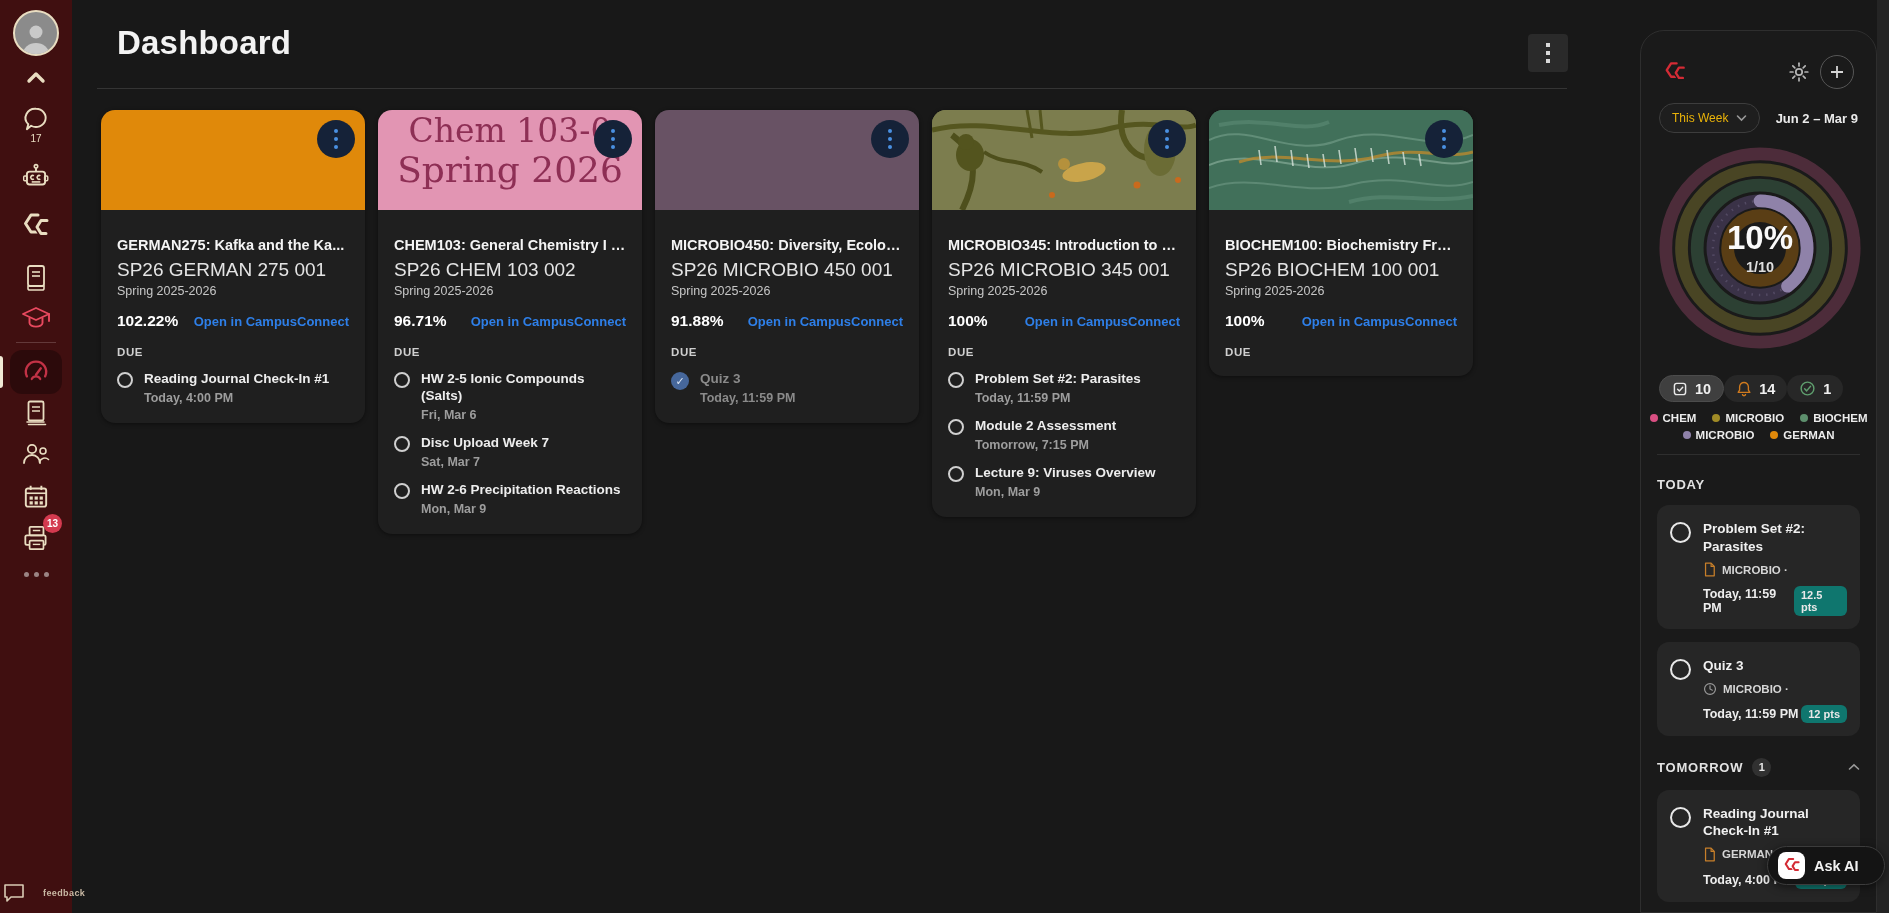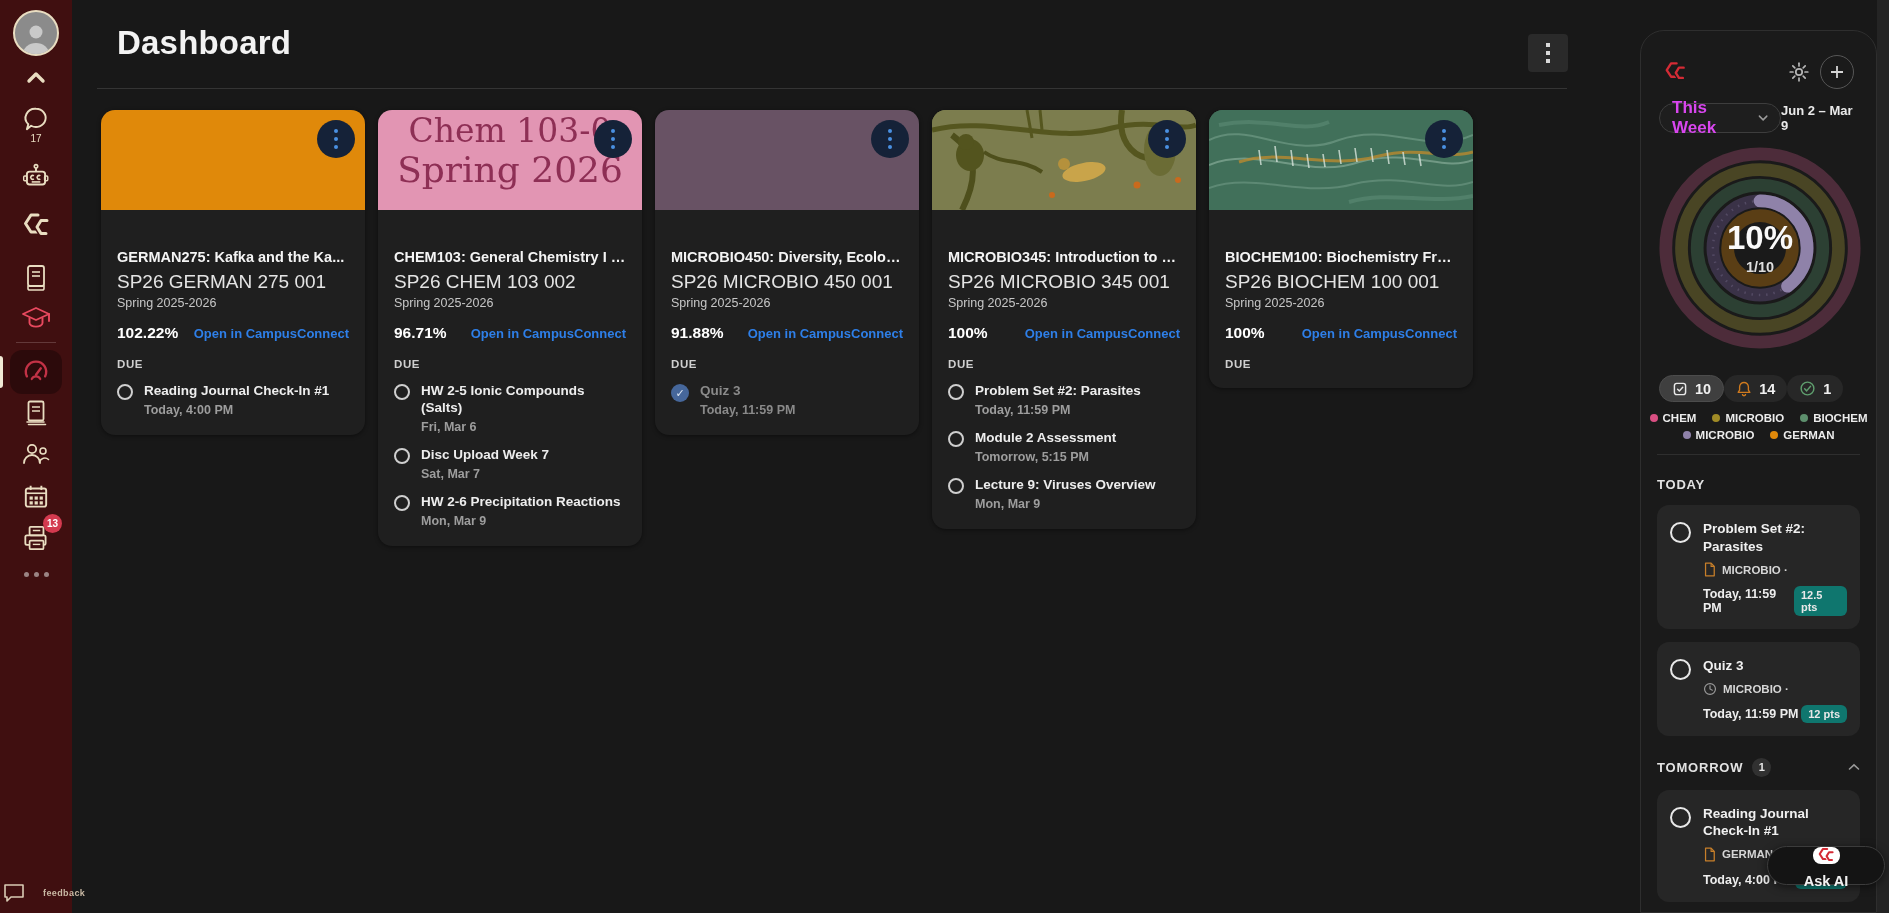--- a/index.html
+++ b/index.html
@@ -28,21 +28,21 @@
   .main-kebab i { width:4px; height:4px; background:#d9d9d9; }
 
   
   .cards-row { position:absolute; left:101px; top:110px; display:flex; gap:13px; align-items:flex-start; }
   .card { width:264px; background:#1f1f1f; border-radius:14px; box-shadow:0 1px 4px rgba(0,0,0,.45); overflow:hidden; }
   .card-head { position:relative; height:100px; overflow:hidden; }
   .card-head .head-art { position:absolute; inset:0; width:100%; height:100%; }
   .head-serif { position:absolute; inset:0; text-align:center; font-family:"DejaVu Serif", serif; color:#8e2f55; line-height:1.12; padding-top:3px; font-size:33px; }
   .card-kebab { position:absolute; top:10px; right:10px; width:38px; height:38px; border-radius:50%; background:#152238; display:flex; flex-direction:column; align-items:center; justify-content:center; gap:4px; cursor:pointer; z-index:3; }
   .card-kebab i { width:4px; height:4px; border-radius:50%; background:#4a90e2; }
-  .card-body { padding:27px 16px 18px 16px;margin-top:12px; }
+  .card-body { padding:27px 16px 18px 16px; }
   .course-title { font-size:14.5px; font-weight:bold; color:#f4f4f4; white-space:nowrap; overflow:hidden; text-overflow:ellipsis; cursor:pointer; }
   .course-sub { margin-top:6px; font-size:19px; color:#e4e4e4; font-weight:400; white-space:nowrap; overflow:hidden; }
   .course-term { margin-top:3px; font-size:12.5px; color:#c7c7c7; }
   .grade-row { margin-top:14px; display:flex; align-items:center; justify-content:space-between; }
   .grade { font-size:15.5px; font-weight:bold; color:#fff; }
   .cc-link { font-size:13px; font-weight:bold; color:#2e7fe8; cursor:pointer; }
   .due-label { margin-top:16px; font-size:11.5px; font-weight:bold; letter-spacing:.6px; color:#cfcfcf; }
   .due-item { margin-top:13px; display:flex; gap:11px; cursor:pointer; }
   .due-check { flex:0 0 auto; width:16px; height:16px; margin-top:1px; border:2px solid #cfcfcf; border-radius:50%; }
   .due-check.done { border:none; background:#46679b; width:18px; height:18px; display:flex; align-items:center; justify-content:center; color:#dfe8f5; font-size:11px; }
@@ -51,21 +51,21 @@
   .due-item.done .due-title, .due-item.done .due-date { color:#8a8a8a; }
 
   
   .scroll-gutter { position:absolute; left:1877px; top:0; width:12px; height:913px; background:#242424; }
   .right-panel { position:absolute; left:1640px; top:30px; width:237px; height:883px; background:#1a1a1a; border:1px solid #2e2e2e; border-radius:24px 24px 0 0; padding:24px 16px 0 16px; overflow:hidden; z-index:4; }
   .rp-topbar { display:flex; align-items:center; padding:0 6px; }
   .rp-topbar .spacer { flex:1; }
   .gear-btn { cursor:pointer; display:flex; margin-right:10px; }
   .plus-btn { width:34px; height:34px; border:1.5px solid #565656; border-radius:50%; display:flex; align-items:center; justify-content:center; cursor:pointer; }
   .rp-weekrow { margin-top:14px; display:flex; align-items:center; padding:0 2px; }
-  .week-pill { height:30px; padding:0 12px; border:1px solid #3d3d3d; border-radius:16px; display:flex; align-items:center; gap:8px; font-size:17px; font-weight:bold; color:#d946ef; cursor:pointer; background:#1e1e1e; }
+  .week-pill { height:30px; padding:0 12px; border:1px solid #3d3d3d; border-radius:16px; display:flex; align-items:center; gap:8px; font-size:12px; font-weight:normal; color:#eab308; cursor:pointer; background:#1e1e1e; }
   .rp-weekrow .spacer { flex:1; }
   .date-range { font-size:13px; font-weight:bold; color:#eaeaea; }
   .rings-wrap { position:relative; width:206px; height:206px; margin:12px auto 0 auto;text-align:center; }
   .rings-center { position:absolute; inset:0; display:flex; flex-direction:column; align-items:center; justify-content:center; }
   .rings-pct { font-size:33px; font-weight:bold; color:#fafafa; line-height:1; }
   .rings-frac { margin-top:5px; font-size:14.5px; font-weight:bold; color:#dedede; }
   .counters { margin-top:24px; display:flex; justify-content:flex-start; padding:0 2px; }
   .counter-pill { height:27px; border-radius:14px; background:#272727; display:flex; align-items:center; gap:7px; padding:0 12px; font-size:14.5px; font-weight:bold; color:#f0f0f0; cursor:pointer; }
   .counter-pill.active { background:#3f3f3f; border:1px solid #4c4c4c; }
   .legend { margin-top:10px; }
@@ -77,21 +77,21 @@
   .section-head .spacer { flex:1; }
   .count-chip { width:19px; height:19px; border-radius:50%; background:#313131; color:#e6e6e6; font-size:11px; font-weight:bold; display:flex; align-items:center; justify-content:center; letter-spacing:0; }
   .task-card { margin-top:13px; background:#262626; border-radius:12px; padding:15px 13px 13px 13px; display:flex; gap:12px; }
   .task-check { flex:0 0 auto; width:21px; height:21px; border:2.5px solid #e8e8e8; border-radius:50%; margin-top:2px; cursor:pointer; }
   .task-body { flex:1; min-width:0; }
   .task-title { font-size:13.5px; font-weight:bold; color:#f0f0f0; line-height:1.3; }
   .task-meta { margin-top:7px; display:flex; align-items:center; gap:6px; font-size:11.5px; font-weight:bold; color:#d6d6d6; }
   .task-duerow { margin-top:9px; display:flex; align-items:center; justify-content:space-between; }
   .task-due { font-size:12.5px; font-weight:bold; color:#ededed; }
   .pts-chip { background:#0f766e; border-radius:6px; padding:3px 7px; font-size:11px; font-weight:bold; color:#e8e8e8; }
-  .ask-ai { position:absolute; left:1767px; top:846px; width:118px; height:39px; background:#141414; border:1px solid #3c3c3c; border-radius:20px; display:flex; align-items:center; gap:9px; padding:0 10px; cursor:pointer; z-index:9; box-shadow:0 2px 8px rgba(0,0,0,.5);flex-direction:column; }
+  .ask-ai { position:absolute; left:1767px; top:846px; width:118px; height:39px; background:#141414; border:1px solid #3c3c3c; border-radius:20px; display:flex; align-items:center; gap:9px; padding:0 10px; cursor:pointer; z-index:9; box-shadow:0 2px 8px rgba(0,0,0,.5); }
   .ask-ai .logo-box { width:27px; height:27px; background:#fff; border-radius:8px; display:flex; align-items:center; justify-content:center; }
   .ask-ai span { font-size:14.5px; font-weight:bold; color:#f2f2f2; }
 </style>
 </head>
 <body>
 
 <div class="stage">
 
   <nav class="sidebar">
     <div class="sb-item" style="top:10px;">
@@ -373,21 +373,21 @@
           <span class="due-check"></span>
           <div>
               <div class="due-title">Problem Set #2: Parasites</div>
           <div class="due-date">Today, 11:59 PM</div>
             </div>
         </div>
         <div class="due-item">
           <span class="due-check"></span>
           <div>
               <div class="due-title">Module 2 Assessment</div>
-          <div class="due-date">Tomorrow, 5:15 PM</div>
+          <div class="due-date">Tomorrow, 7:15 PM</div>
             </div>
         </div>
         <div class="due-item">
           <span class="due-check"></span>
           <div>
               <div class="due-title">Lecture 9: Viruses Overview</div>
           <div class="due-date">Mon, Mar 9</div>
             </div>
         </div>
       </div>

